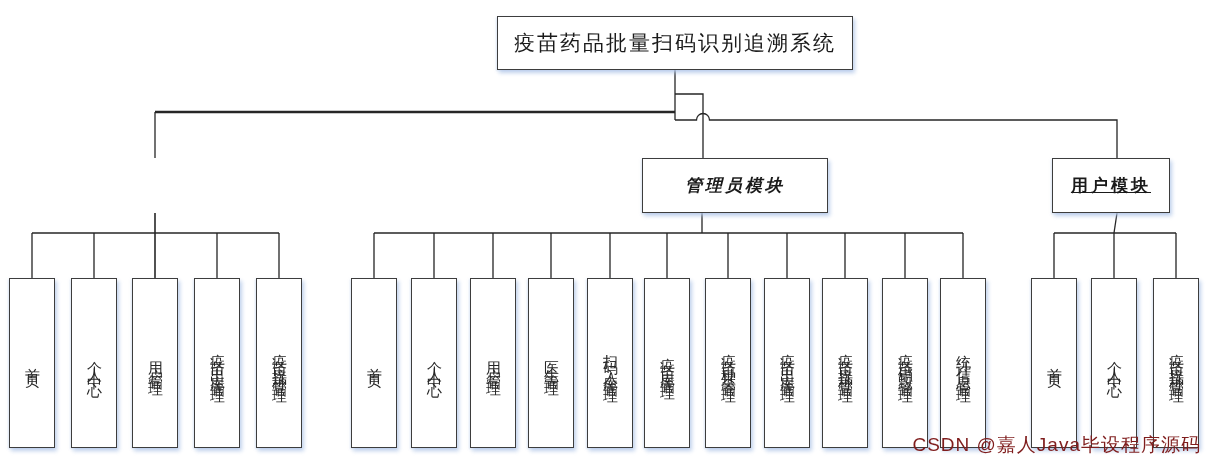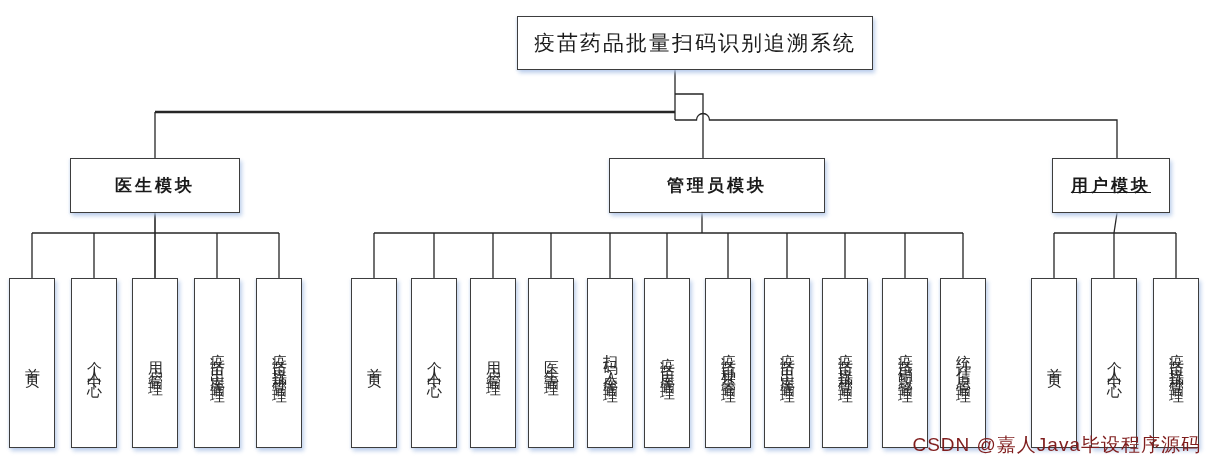--- a/index.html
+++ b/index.html
@@ -32,31 +32,30 @@
     justify-content: center;
     box-sizing: border-box;
     color: #1a1a1a;
   }
   .root-node {
     left: 497px; top: 16px;
     width: 356px; height: 54px;
     font-size: 21px;
     letter-spacing: 2px;
     font-weight: 400;
-    margin-left: 20px;
   }
   .module-node {
     top: 158px;
     height: 55px;
     font-size: 17px;
     font-weight: bold;
     letter-spacing: 3px;
   }
   .module-doctor { left: 70px;  width: 170px; }
-  .module-admin  { left: 609px; width: 216px; }
+  .module-admin  { left: 642px; width: 186px; font-style: italic; }
   .module-user   { left: 1052px; width: 118px; text-decoration: underline; }
   .leaf {
     top: 278px;
     width: 46px;
     height: 170px;
   }
   .leaf-label {
     writing-mode: vertical-rl;
     text-orientation: upright;
     font-size: 15px;
@@ -106,23 +105,20 @@
       <path d="M1117 213 L1114 233"></path>
       <path d="M1054 233 H1176"></path>
       <path d="M1054 233 V278 M1114 233 V278 M1176 233 V278"></path>
     </g>
   </svg>
 
   <div class="node root-node">
     <span>疫苗药品批量扫码识别追溯系统</span>
   </div>
 
-  <div class="node module-node module-doctor">
-    <span>医生模块</span>
-  </div>
   <div class="node module-node module-admin">
     <span>管理员模块</span>
   </div>
   <div class="node module-node module-user">
     <span>用户模块</span>
   </div>
 
   <div class="node leaf" style="left:9px">
     <span class="leaf-label">首页</span>
   </div>

